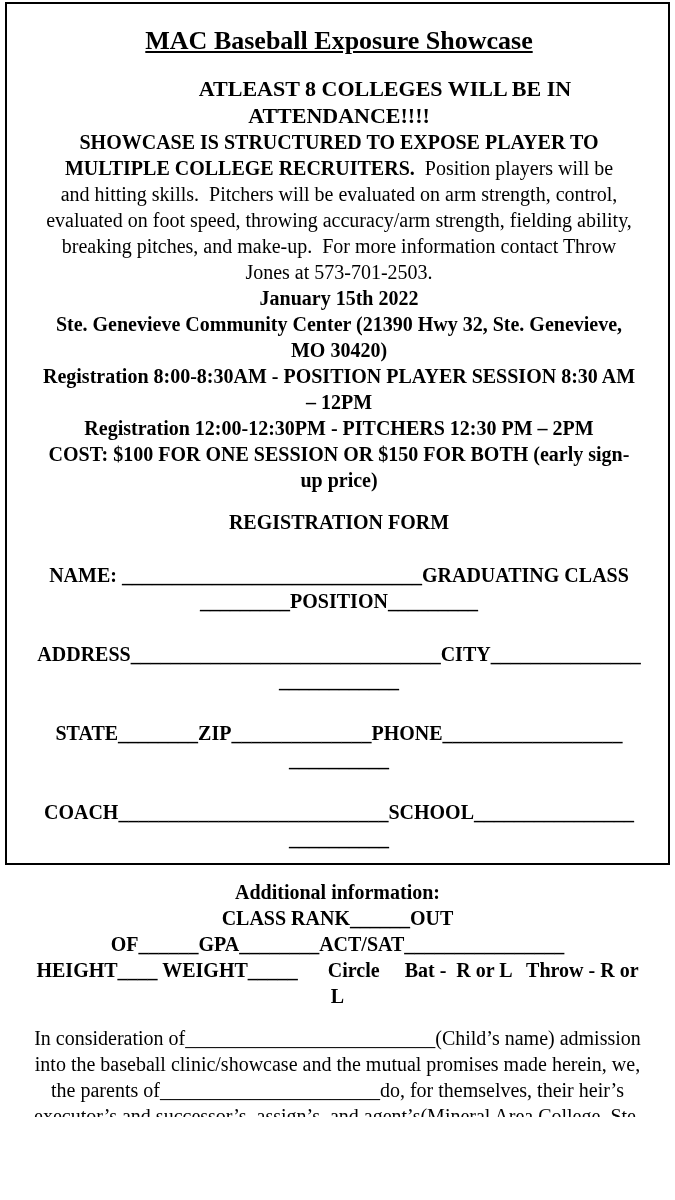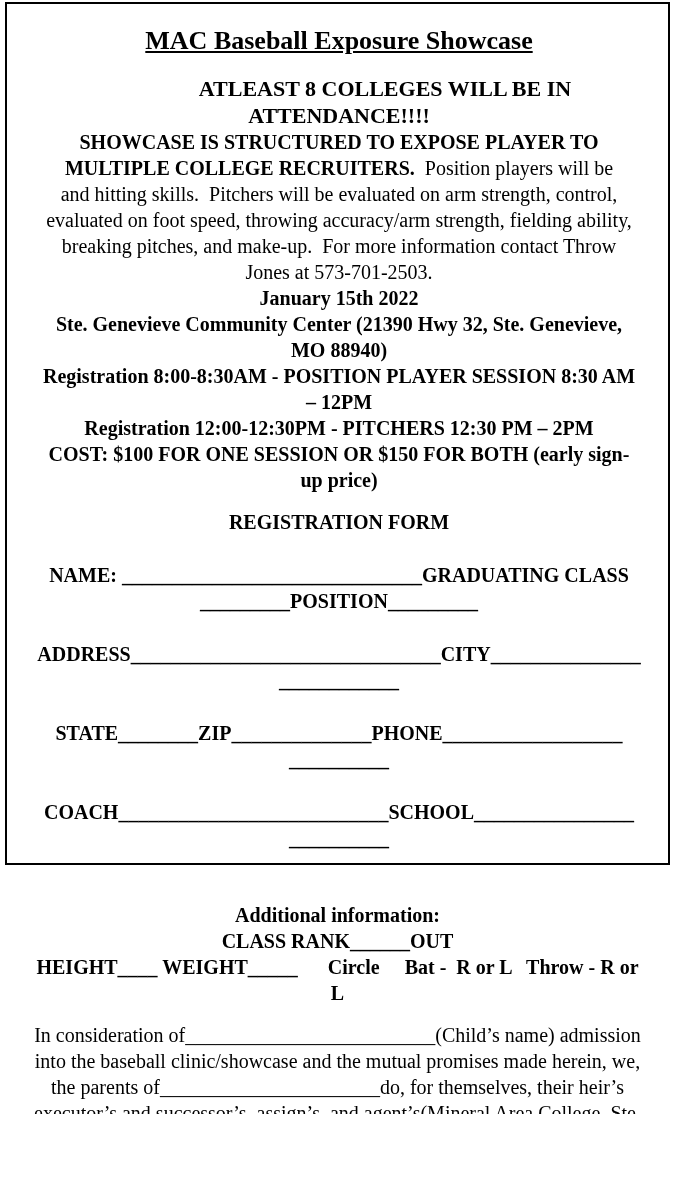--- a/index.html
+++ b/index.html
@@ -20,21 +20,21 @@
   .line { white-space: pre-wrap; text-align: center; }
   .b { font-weight: bold; }
   .title {
     font-size: 26px; line-height: 33px; font-weight: bold;
     text-align: center; text-decoration: underline;
   }
   .subtitle { font-size: 22px; line-height: 27px; font-weight: bold; }
   .shift { position: relative; left: 46px; }
   .mt-header { margin-top: 16px; }
   .mt-row { margin-top: 27px; }
-  .below-box { margin-top: 37px; }
+  .below-box { margin-top: 14px; }
   .waiver { margin: 16px 8px 0 8px; height: 92px; overflow: hidden; }
 </style>
 </head>
 <body>
 
 <div class="page">
 
   <div class="box">
 
     <h1 class="title">MAC Baseball Exposure Showcase</h1>
@@ -45,21 +45,21 @@
     <div class="line"><span class="b">SHOWCASE IS STRUCTURED TO EXPOSE PLAYER TO</span><span></span></div>
     <div class="line"><span class="b">MULTIPLE COLLEGE RECRUITERS.</span><span>  Position players will be</span></div>
     <div class="line"><span class="b"></span><span>and hitting skills.  Pitchers will be evaluated on arm strength, control,</span></div>
     <div class="line"><span class="b"></span><span>evaluated on foot speed, throwing accuracy/arm strength, fielding ability,</span></div>
     <div class="line"><span class="b"></span><span>breaking pitches, and make-up.  For more information contact Throw</span></div>
     <div class="line"><span class="b"></span><span>Jones at 573-701-2503.</span></div>
 
     <div class="line b">January 15th 2022</div>
 
     <div class="line b">Ste. Genevieve Community Center (21390 Hwy 32, Ste. Genevieve,</div>
-    <div class="line b">MO 88940)</div>
+    <div class="line b">MO 30420)</div>
 
     <div class="line b">Registration 8:00-8:30AM - POSITION PLAYER SESSION 8:30 AM</div>
     <div class="line b">– 12PM</div>
 
     <div class="line b">Registration 12:00-12:30PM - PITCHERS 12:30 PM – 2PM</div>
 
     <div class="line b">COST: $100 FOR ONE SESSION OR $150 FOR BOTH (early sign-</div>
     <div class="line b">up price)</div>
 
     <div class="line b mt-header">REGISTRATION FORM</div>
@@ -82,20 +82,21 @@
     <div class="mt-row">
       <div class="line b">COACH___________________________SCHOOL________________</div>
       <div class="line b">__________</div>
     </div>
 
   </div>
 
   <div class="below-box">
     <div class="line b">Additional information:</div>
     <div class="line b">CLASS RANK______OUT</div>
+    <div class="line b">OF______GPA________ACT/SAT________________</div>
     <div class="line b">HEIGHT____ WEIGHT_____      Circle     Bat -  R or L   Throw - R or</div>
     <div class="line b">L</div>
   </div>
 
   <div class="waiver">
     <div class="line">In consideration of_________________________(Child’s name) admission</div>
     <div class="line">into the baseball clinic/showcase and the mutual promises made herein, we,</div>
     <div class="line">the parents of______________________do, for themselves, their heir’s</div>
     <div class="line">executor’s and successor’s, assign’s, and agent’s(Mineral Area College, Ste.</div>
   </div>

